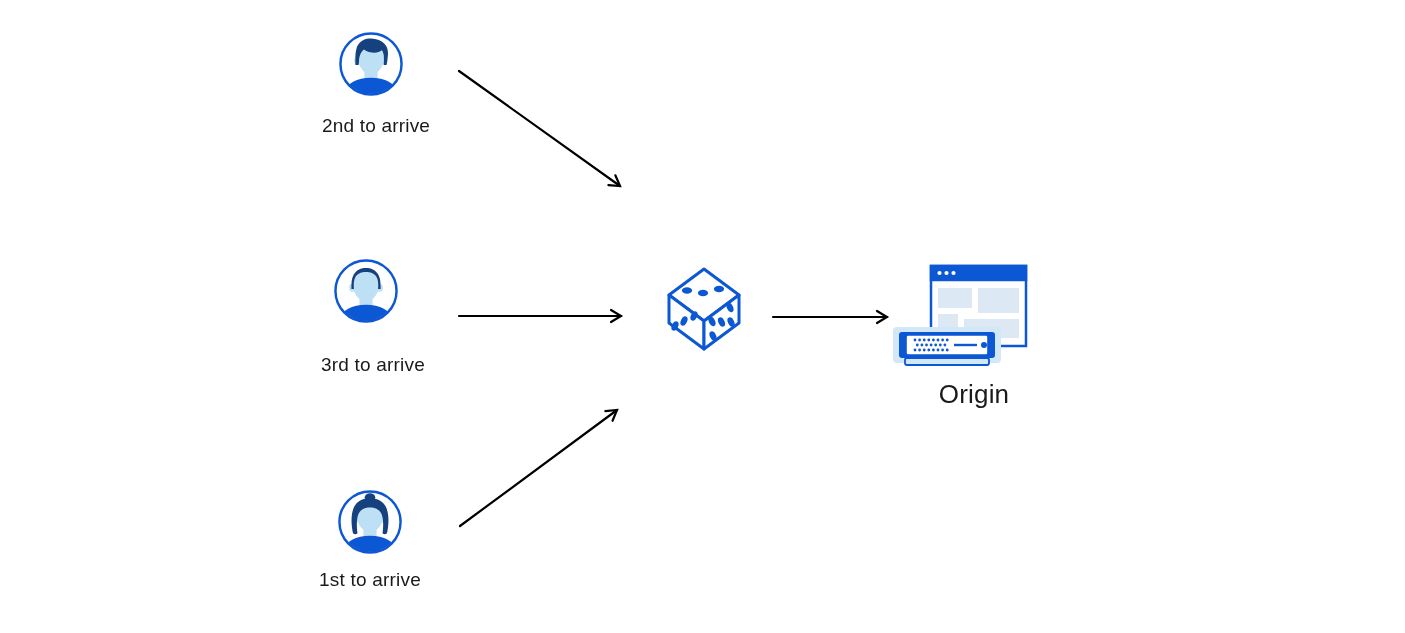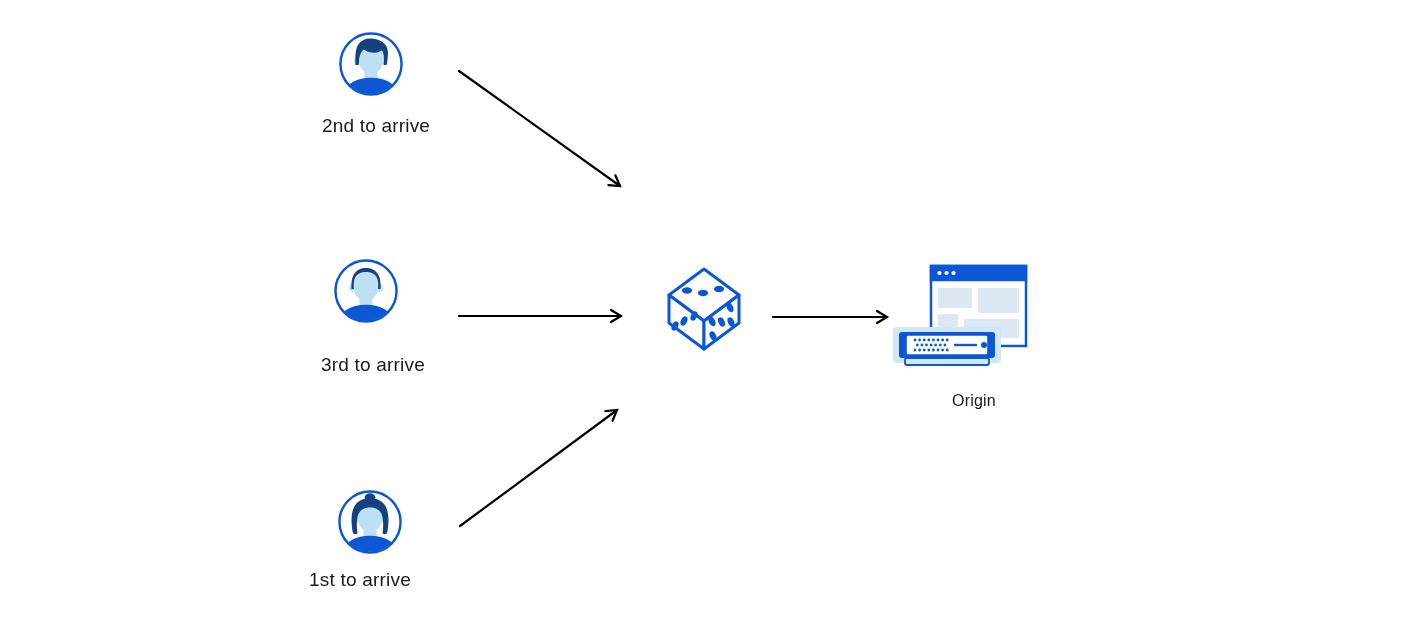--- a/index.html
+++ b/index.html
@@ -107,21 +107,21 @@
       <ellipse cx="35" cy="29.5" rx="13.5" ry="16" class="f-face"></ellipse>
       <ellipse cx="35" cy="8.7" rx="5.6" ry="4.2" class="f-n"></ellipse>
       <path class="f-n" d="M17,47 C14.5,36 14.8,24 19,17.5 C23,11.5 29,9.5 35,9.5
                C41,9.5 47,11.5 51,17.5 C55.2,24 55.5,36 53,47
                C51.5,48.3 49.5,48.3 48.3,47
                C49.5,38 49.3,29 46,24.5 C43,20.5 39,19.5 35,19.5
                C31,19.5 27,20.5 24,24.5 C20.7,29 20.5,38 21.7,47
                C20.5,48.3 18.5,48.3 17,47 Z"></path>
     </g>
   </svg>
-  <div class="node-label" style="left:360px;top:569px">1st to arrive</div>
+  <div class="node-label" style="left:370px;top:569px">1st to arrive</div>
 
   <svg class="abs" style="left:666px;top:265px" width="76" height="88" viewBox="0 0 76 88">
     <g class="f-w st-p no-f" stroke-width="3" stroke-linejoin="round">
       <path d="M38,4 L73,30 L38,56 L3,30 Z" fill="#fff"></path>
       <path d="M3,30 L38,56 L38,84 L3,58 Z" fill="#fff"></path>
       <path d="M73,30 L38,56 L38,84 L73,58 Z" fill="#fff"></path>
     </g>
     <g class="f-p">
 
       <ellipse cx="21" cy="25.5" rx="5.1" ry="3.3"></ellipse>
@@ -183,15 +183,15 @@
         <circle cx="43.4" cy="92" r="1.4"></circle>
           <circle cx="48" cy="92" r="1.4"></circle>
         <circle cx="52.6" cy="92" r="1.4"></circle>
           <circle cx="57.2" cy="92" r="1.4"></circle>
       </g>
       <line x1="64" y1="87" x2="87" y2="87" class="st-p" stroke-width="2.4"></line>
       <circle cx="94" cy="87" r="3" class="f-p"></circle>
       <rect x="15" y="100" width="84" height="7" rx="2" class="f-halo st-p" stroke-width="1.8"></rect>
     </g>
   </svg>
-  <div class="node-label" style="left:974px;top:392px;font-size:16px">Origin</div>
+  <div class="node-label" style="left:974px;top:379px;font-size:26px">Origin</div>
 
 </div>
 
 </body></html>

